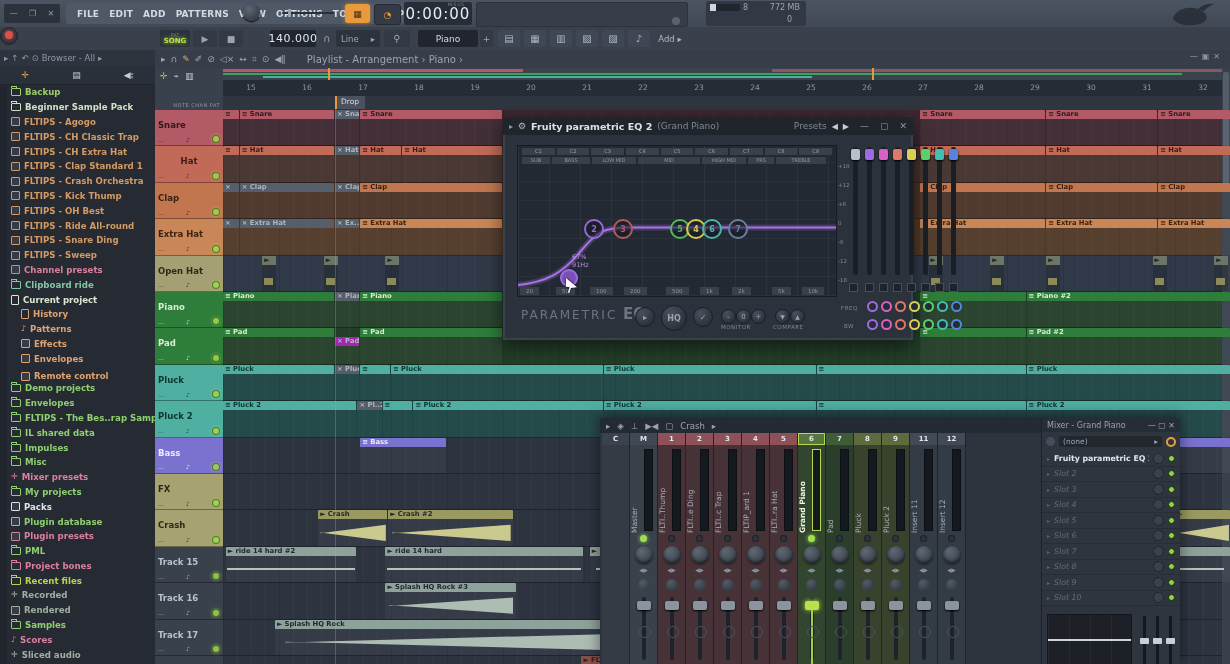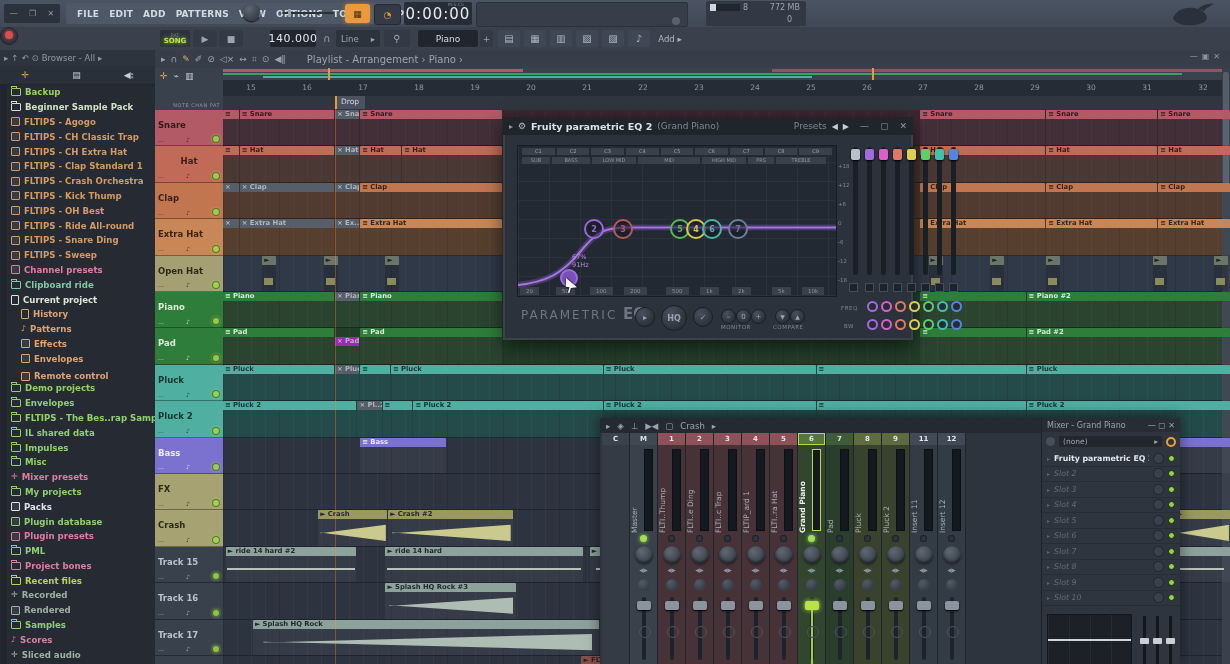--- a/index.html
+++ b/index.html
@@ -911,21 +911,21 @@
           <div class="clip-b" style="background: rgba(255, 255, 255, 0.04);">
             <i class="wave-r" style="background: rgb(182, 194, 186);"></i>
           </div>
         </div>
         <div class="clip" style="left: 230.4px; top: 533.2px; width: 130.6px; height: 35.4px;">
           <div class="clip-t" style="background: rgb(141, 162, 154); color: rgb(35, 40, 44);">► Splash HQ Rock #3</div>
           <div class="clip-b" style="background: rgba(255, 255, 255, 0.04);">
             <i class="wave-a" style="background: rgb(174, 189, 180);"></i>
           </div>
         </div>
-        <div class="clip" style="left: 98px; top: 569.6px; width: 346.2px; height: 35.4px;">
+        <div class="clip" style="left: 120px; top: 569.6px; width: 346.2px; height: 35.4px;">
           <div class="clip-t" style="background: rgb(141, 162, 154); color: rgb(35, 40, 44);">► Splash HQ Rock</div>
           <div class="clip-b" style="background: rgba(255, 255, 255, 0.04);">
             <i class="wave-a" style="background: rgb(174, 189, 180);"></i>
           </div>
         </div>
         <div class="clip" style="left: 426.4px; top: 606px; width: 178.2px; height: 35.4px;">
           <div class="clip-t" style="background: rgb(138, 79, 73); color: rgb(35, 40, 44);">► FLTIPS - Tap Bell</div>
         </div>
       </div>
     <div id="pl-scroll">

